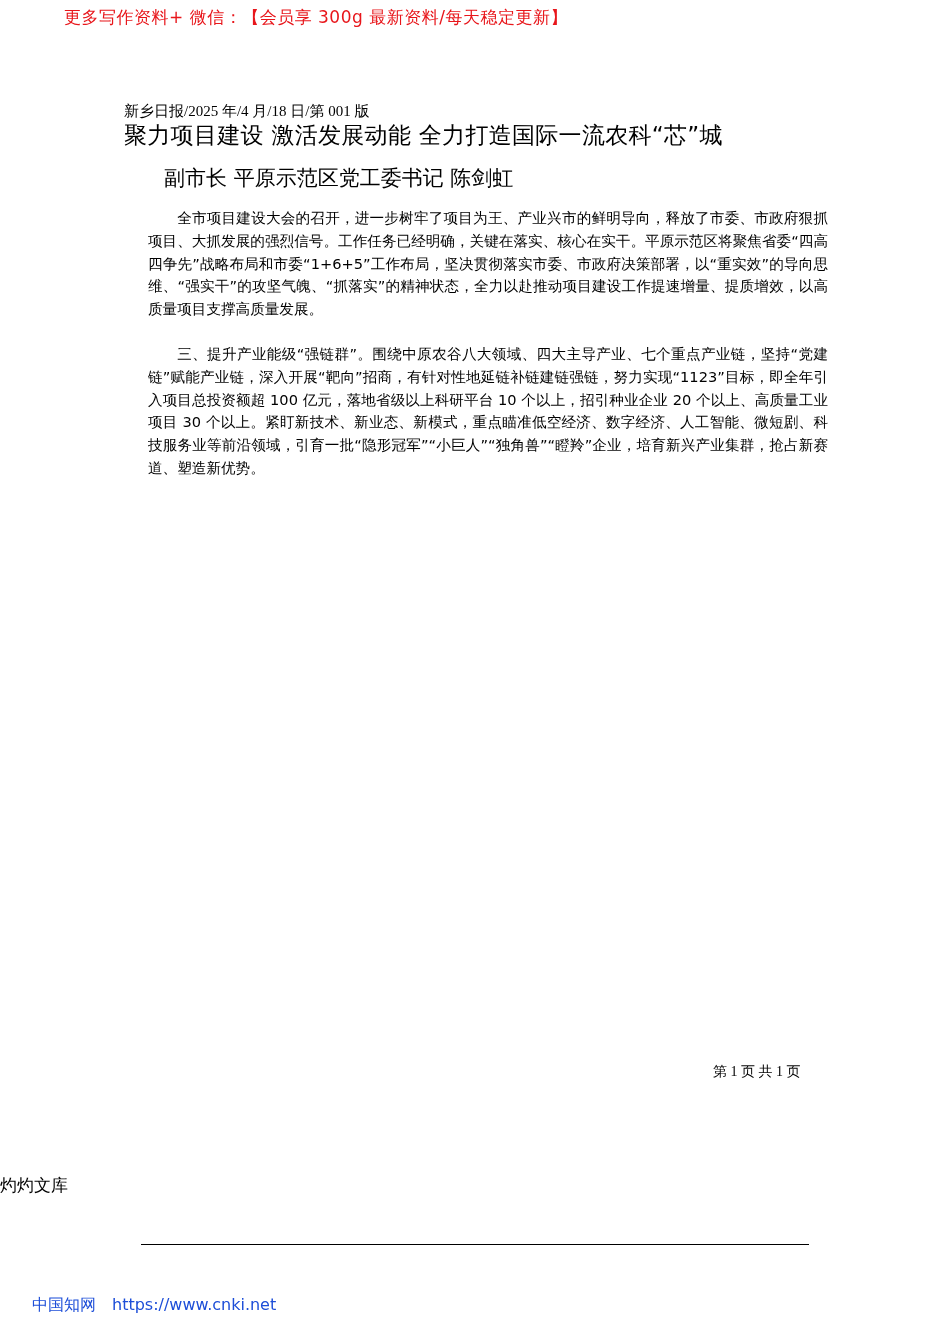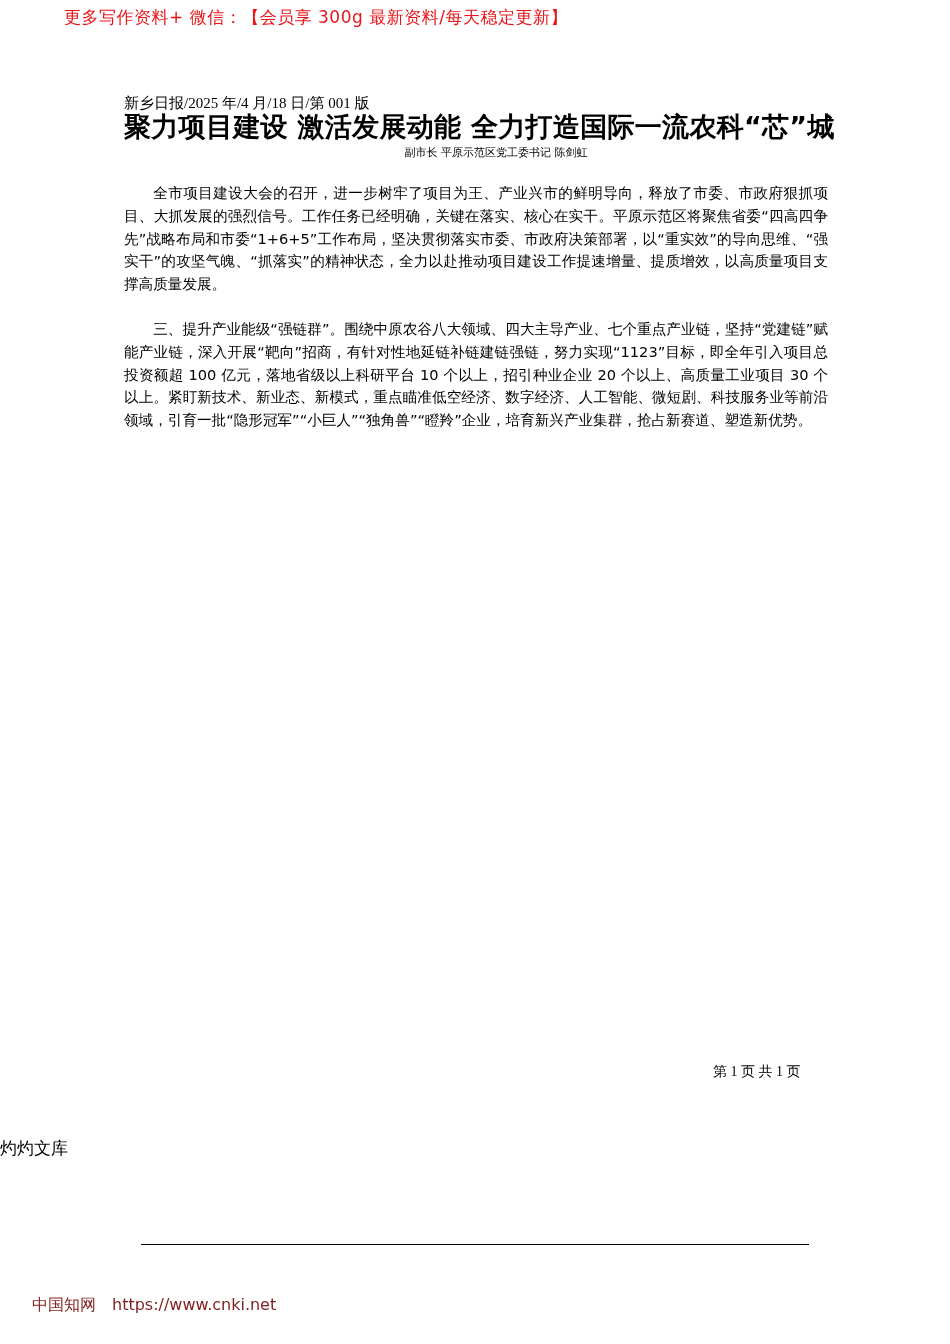--- a/index.html
+++ b/index.html
@@ -1,29 +1,29 @@
 <!DOCTYPE html>
 <html><head>
 <meta charset="utf-8">
 <style>
   html, body { margin:0; padding:0; background:#ffffff; }
   body { width:950px; height:1344px; position:relative; overflow:hidden;
          font-family:"DejaVu Sans","Liberation Sans",sans-serif; color:#000; }
   .promo { position:absolute; left:64px; top:6px; font-size:17px; color:#e8161b; letter-spacing:0.5px; }
-  .doc { position:absolute; left:124px; top:94px; width:704px; }
+  .doc { position:absolute; left:124px; top:102px; width:704px; }
   .source { font-family:"Liberation Serif","DejaVu Serif",serif; font-size:15px; line-height:18px; }
-  .title { font-size:27px; font-weight:bold; line-height:30px; letter-spacing:0.3px; white-space:nowrap; }
-  .author { text-align:center; font-size:11px; line-height:22px; margin-top:0; padding-left:40px; }
-  .body { margin-top:18px; font-size:14.6px; line-height:22.8px; text-align:justify; }
+  .title { font-size:23px; font-weight:normal; line-height:30px; letter-spacing:0.3px; white-space:nowrap; }
+  .author { font-size:21px; line-height:22px; margin-top:17px; padding-left:40px; }
+  .body { margin-top:18px; font-size:14.6px; line-height:22.8px; text-align:justify;margin-left:24px; }
   .para { text-indent:2em; margin:0; }
   .gap { height:22px; }
   .pageno { position:absolute; left:713px; top:1063px; font-family:"Liberation Serif","DejaVu Serif",serif; font-size:14px; }
-  .lib { position:absolute; left:0; top:1137px; font-size:17px; }
+  .lib { position:absolute; left:0; top:1174px; font-size:17px; }
   .rule { position:absolute; left:141px; top:1244px; width:668px; height:1px; background:#000; }
-  .cnki { position:absolute; left:32px; top:1295px; font-size:16px; color:#7f1d1d; }
+  .cnki { position:absolute; left:32px; top:1295px; font-size:16px; color:#1d4ed8; }
   .cnki span { margin-right:16px; }
 </style>
 </head>
 <body>
 
 <div class="promo">更多写作资料+ 微信：【会员享 300g 最新资料/每天稳定更新】</div>
 
 <div class="doc">
   <div class="source">新乡日报/2025 年/4 月/18 日/第 001 版</div>
   <div class="title">聚力项目建设 激活发展动能 全力打造国际一流农科“芯”城</div>

